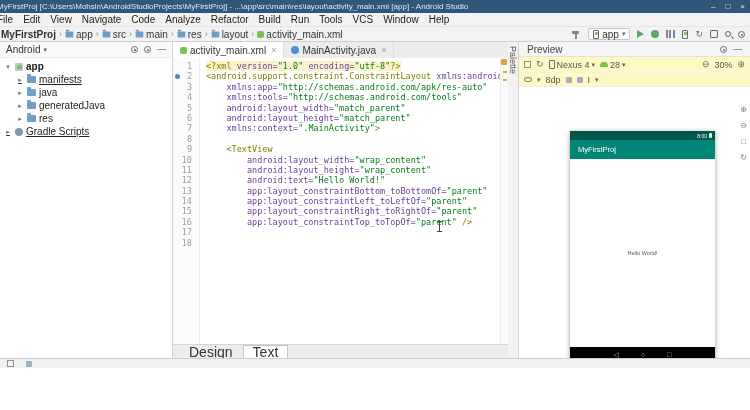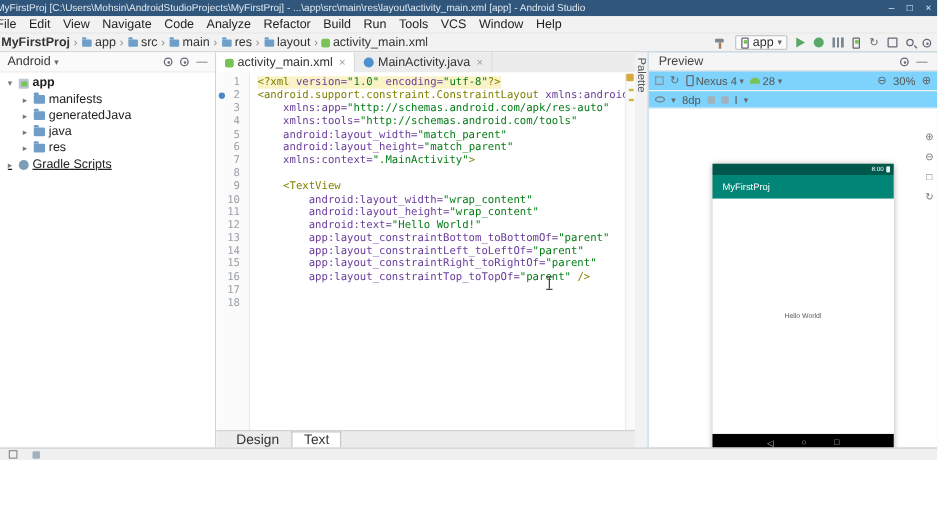--- a/index.html
+++ b/index.html
@@ -82,29 +82,29 @@
   .tk-t{color:#808000}.tk-a{color:#6a3e9b}.tk-v{color:#067d17}.tk-p{color:#000}
   .hl{background:#fbf3c8}
   #stripe{position:absolute;right:0;top:0;bottom:0;width:8px;background:#fafafa;border-left:1px solid #ececec}
   #stripe .mark{position:absolute;left:2px;width:4px;height:2px;background:#cdb93f}
   #stripe .m1{top:13px}#stripe .m2{top:21px}
   #inspect{position:absolute;right:1px;top:1px;width:6px;height:6px;background:#d8a83d;border-radius:1px}
   #ibeam{position:absolute;left:266px;top:164px;width:1px;height:9px;background:#444}
   #ibeam::before,#ibeam::after{content:"";position:absolute;left:-2px;width:5px;height:1px;background:#444}
   #ibeam::before{top:-1px}#ibeam::after{bottom:-1px}
   #editor-bottom{position:absolute;left:0;right:0;bottom:0;height:14px;background:#ececec;border-top:1px solid #d4d4d4;padding-left:6px;display:flex;align-items:center}
-  .btab{display:inline-block;padding:0 9px;height:13px;line-height:13px;font-size:11px;color:#333;border:1px solid transparent}
+  .btab{display:inline-block;padding:0 9px;height:13px;line-height:13px;font-size:14px;color:#333;border:1px solid transparent}
   .btab.active{background:#fff;border-color:#c6c6c6;border-bottom:none}
 
   
   #vstrip{position:absolute;left:508px;top:42px;bottom:10px;width:11px;background:#f2f2f2;border-right:1px solid #d4d4d4;text-align:center}
   #vstrip span{writing-mode:vertical-rl;font-size:9px;color:#555;margin-top:4px;display:inline-block}
 
   
-  #preview{position:absolute;left:519px;top:42px;right:0;bottom:10px;background:#7dd3fc}
+  #preview{position:absolute;left:519px;top:42px;right:0;bottom:10px;background:#fef9c3}
   .pvhead{height:15px;background:#f5f5f5;border-bottom:1px solid #e2e2e2;display:flex;align-items:center;padding:0 8px;font-size:10px;color:#444;gap:6px}
   .pvhead .right{margin-left:auto;display:flex;align-items:center;gap:6px}
   .ptb1,.ptb2{display:flex;align-items:center;gap:5px;padding:0 5px;font-size:9px;color:#555;border-bottom:1px solid #f0f0f0}
   .ptb1{height:16px}.ptb2{height:14px}
   .pgrp{display:inline-flex;align-items:center;gap:2px}
   .sp{flex:1}
   #canvas{position:absolute;left:0;right:0;top:45px;bottom:0;background:#fff}
   #phone{position:absolute;left:51px;top:44px;width:145px;height:231px;box-shadow:0 1px 5px rgba(0,0,0,.4);display:flex;flex-direction:column}
   .pstatus{height:9px;background:#00574b;color:#fff;font-size:5px;display:flex;align-items:center;justify-content:flex-end;gap:2px;padding:0 3px}
   .batt{width:3px;height:5px;background:#e6f2ef;border-radius:1px}
@@ -210,34 +210,34 @@
         <span class="icn i-gear"></span>
         <span class="glyph">—</span>
       </span>
     </div>
     <div id="tree">
         <div class="trow" style="padding-left: 4px;">
           <span class="chev">▾</span>
           <span class="icn ic-app"></span>
           <span class="b">app</span>
         </div>
-        <div class="trow" style="padding-left: 16px;">
+        <div class="trow" style="padding-left: 16px; text-decoration: underline;">
           <span class="chev">▸</span>
           <span class="icn ic-folder"></span>
           <span>manifests</span>
         </div>
         <div class="trow" style="padding-left: 16px;">
           <span class="chev">▸</span>
           <span class="icn ic-folder"></span>
+          <span>java</span>
+        </div>
+        <div class="trow" style="padding-left: 16px;">
+          <span class="chev">▸</span>
+          <span class="icn ic-folder"></span>
           <span>generatedJava</span>
-        </div>
-        <div class="trow" style="padding-left: 16px;">
-          <span class="chev">▸</span>
-          <span class="icn ic-folder"></span>
-          <span>java</span>
         </div>
         <div class="trow" style="padding-left: 16px;">
           <span class="chev">▸</span>
           <span class="icn ic-folder"></span>
           <span>res</span>
         </div>
         <div class="trow" style="padding-left: 4px; text-decoration: underline;">
           <span class="chev">▸</span>
           <span class="icn ic-gradle"></span>
           <span>Gradle Scripts</span>

